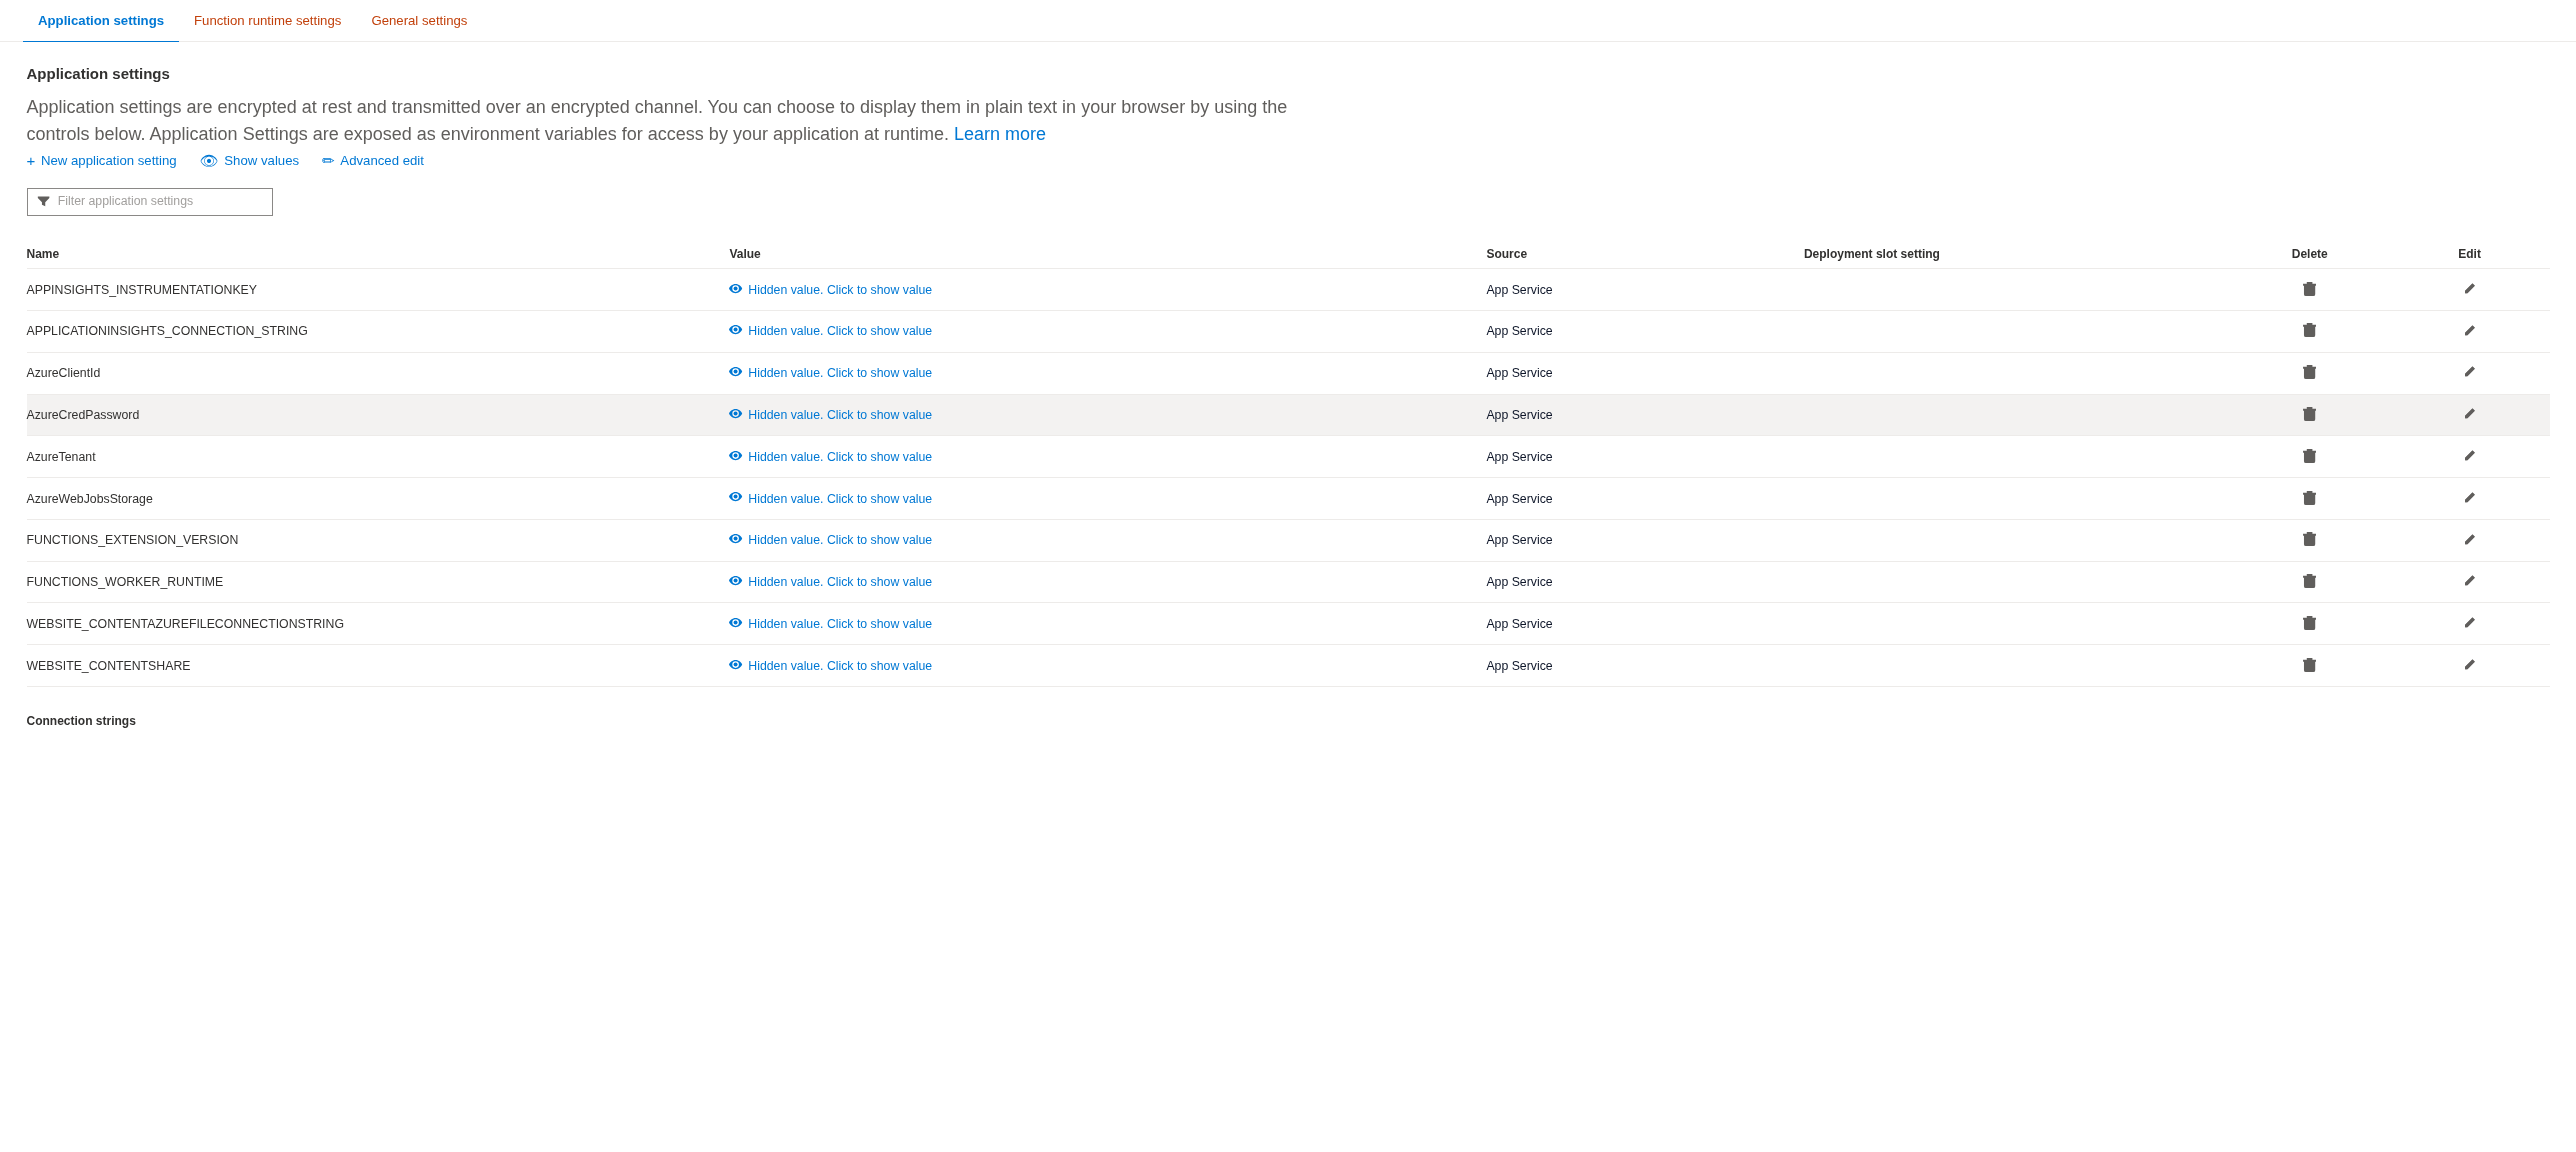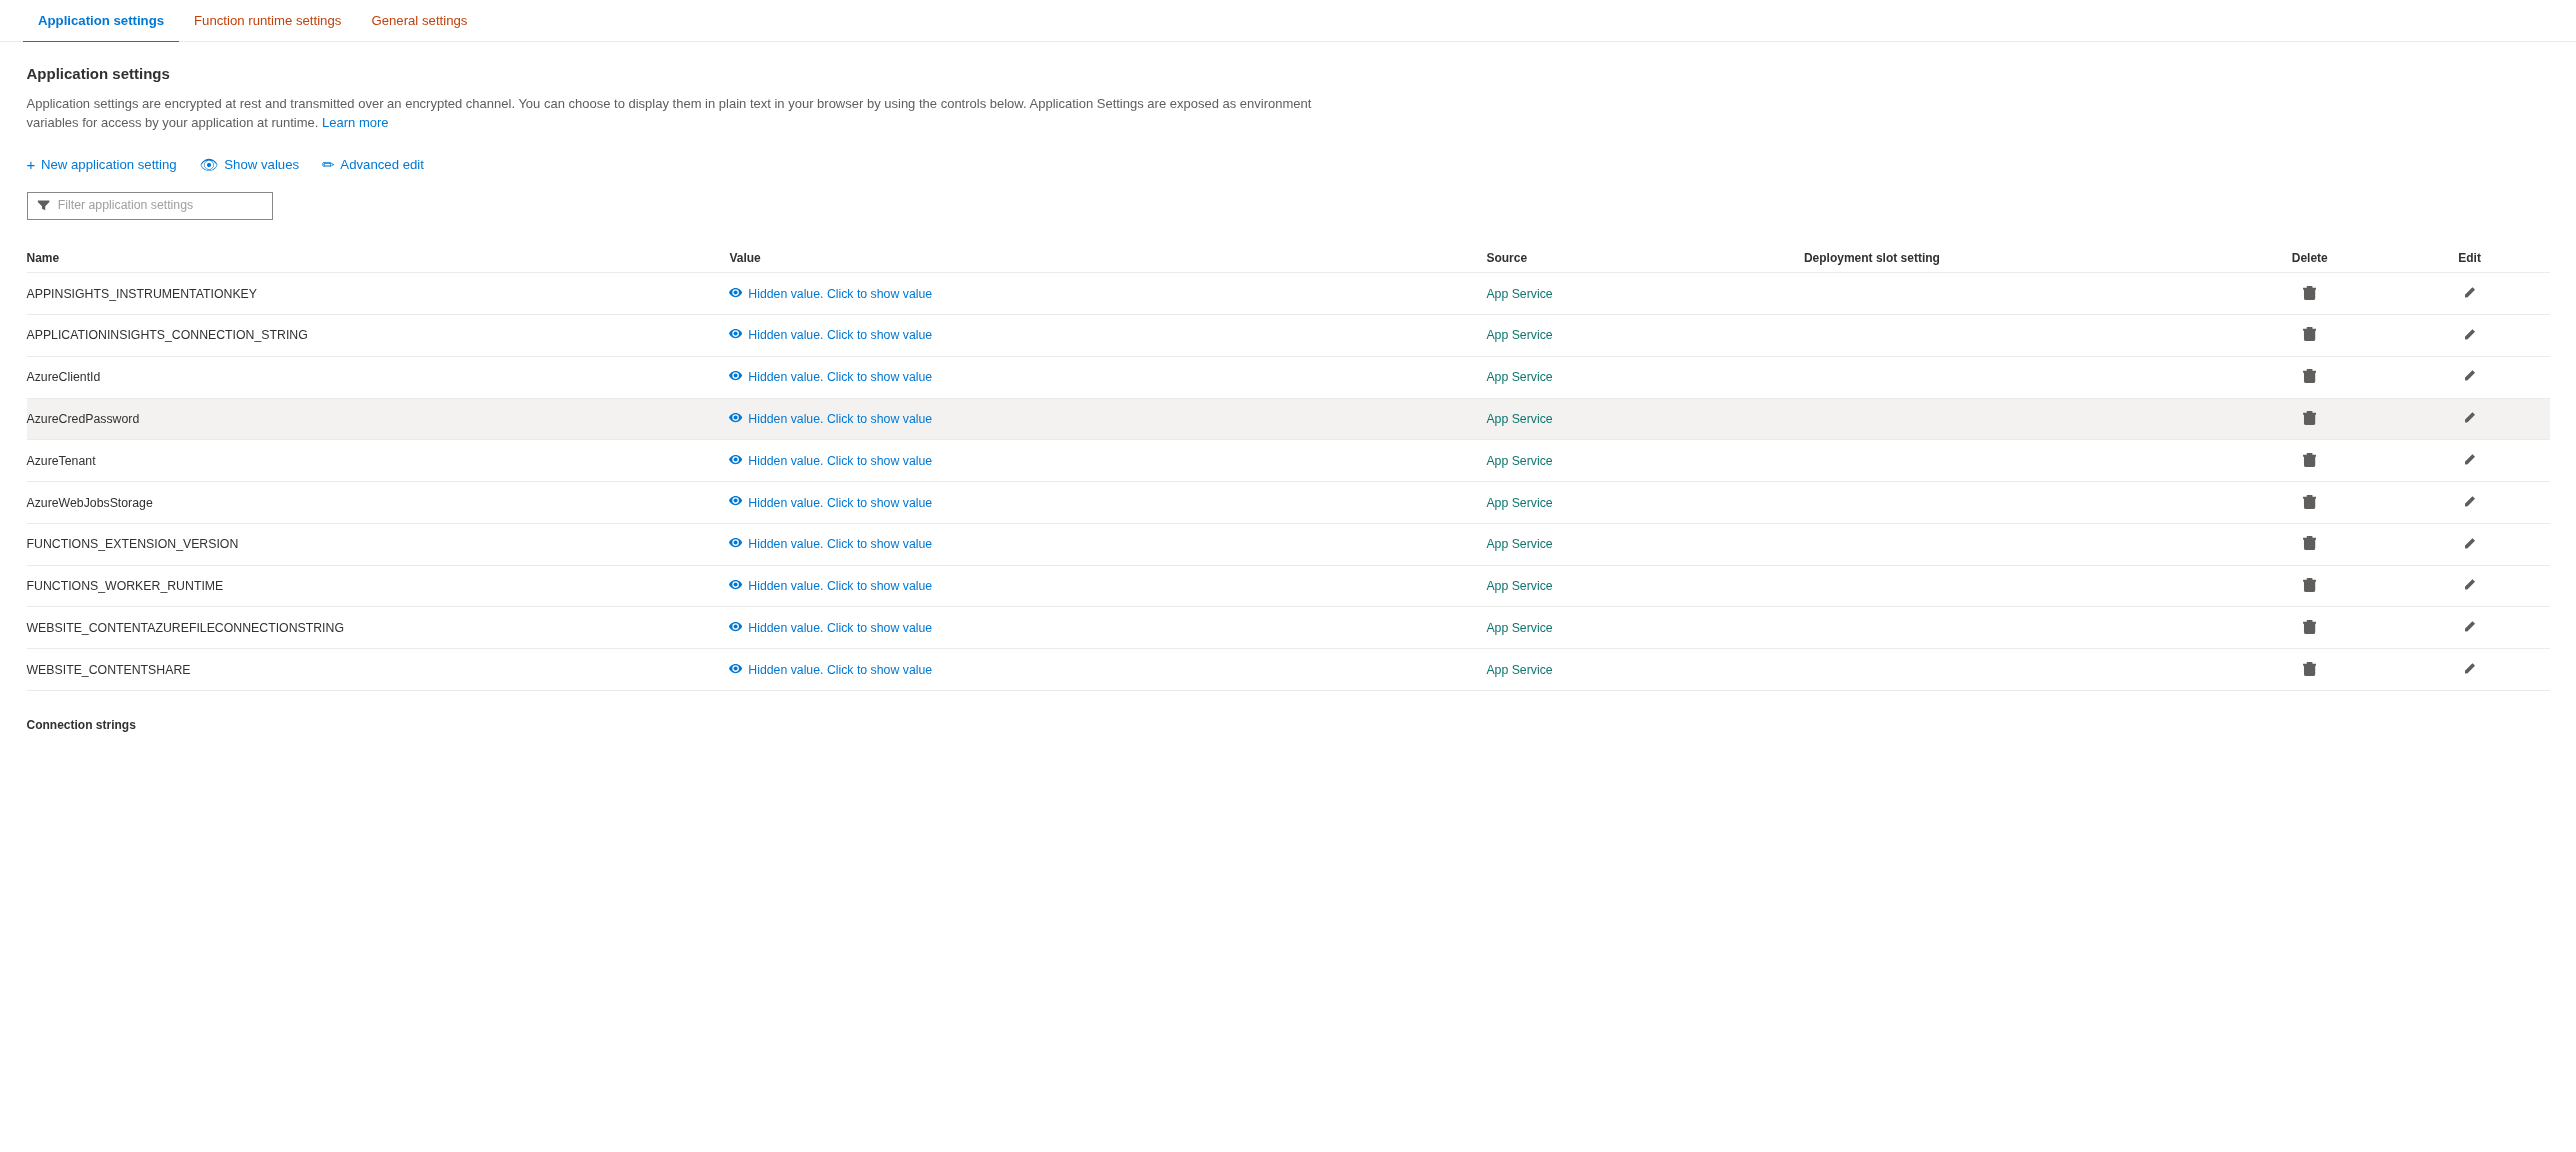--- a/index.html
+++ b/index.html
@@ -6,21 +6,21 @@
     body { font-family: 'Segoe UI', -apple-system, sans-serif; font-size: 13.2px; color: #323130; background: #fff; }
     
     .tabs { display: flex; border-bottom: 0.9px solid #edebe9; padding: 0 23px; }
     .tab { padding: 13.2px 15px; cursor: pointer; font-size: 13.2px; color: #c2410c; text-decoration: none; border-bottom: 1.9px solid transparent; margin-bottom: -0.9px; }
     .tab.active { color: #0078d4; border-bottom: 1.9px solid #0078d4; font-weight: 600; }
 
     .content { padding: 23px 26.5px; }
 
     h2 { font-size: 15px; font-weight: 600; margin-bottom: 11.4px; }
 
-    .description { font-size: 13px; color: #605e5c; line-height: 1.5; margin-bottom: 19px; max-width: 1325px; }
+    .description { font-size: 18px; color: #605e5c; line-height: 1.5; max-width: 1325px; }
     .description a { color: #0078d4; text-decoration: none; }
 
     .toolbar { display: flex; align-items: center; gap: 23px; margin-bottom: 15px; }
     .toolbar-btn { display: flex; align-items: center; gap: 5.7px; background: none; border: none; color: #0078d4; cursor: pointer; font-size: 13.2px; padding: 3.8px 0; }
     .toolbar-btn .icon { font-size: 15px; }
 
     .filter-box { display: flex; align-items: flex-start; border: 0.9px solid #8a8886; padding: 4.7px 9.5px; width: 246px; gap: 7.6px; background: #fff; margin-bottom: 23px; }
     .filter-box input { border: none; outline: none; font-size: 12.3px; flex: 1; color: #323130; }
     .filter-box input::placeholder { color: #a19f9d; }
     .filter-icon { color: #605e5c; font-size: 13.2px; }
@@ -33,21 +33,21 @@
     thead th.col-source { width: 151px; }
     thead th.col-slot { width: 208px; }
     thead th.col-delete { width: 76px; text-align: center; }
     thead th.col-edit { width: 76px; text-align: center; }
 
     tbody tr { border-bottom: 0.9px solid #edebe9; }
     tbody tr.highlighted { background: #f3f2f1; }
     tbody td { padding: 9.5px 11.4px; font-size: 12.3px; }
     tbody td.col-name { padding-left: 0; font-size: 12.3px; color: #323130; }
     tbody td.col-value { }
-    tbody td.col-source { color: #0f766e; }
+    tbody td.col-source { color: #0f172a; }
     tbody td.col-delete { text-align: center; }
     tbody td.col-edit { text-align: center; }
 
     .hidden-value { color: #0078d4; cursor: pointer; display: flex; align-items: center; gap: 5.7px; text-decoration: none; font-size: 12.3px; }
     .eye-icon { font-size: 13.2px; }
 
     .icon-btn { background: none; border: none; cursor: pointer; color: #605e5c; font-size: 15px; padding: 1.9px 3.8px; }
 
     .section-title { font-size: 12px; font-weight: 600; margin-top: 26.5px; margin-bottom: 3.8px; }
   </style>

